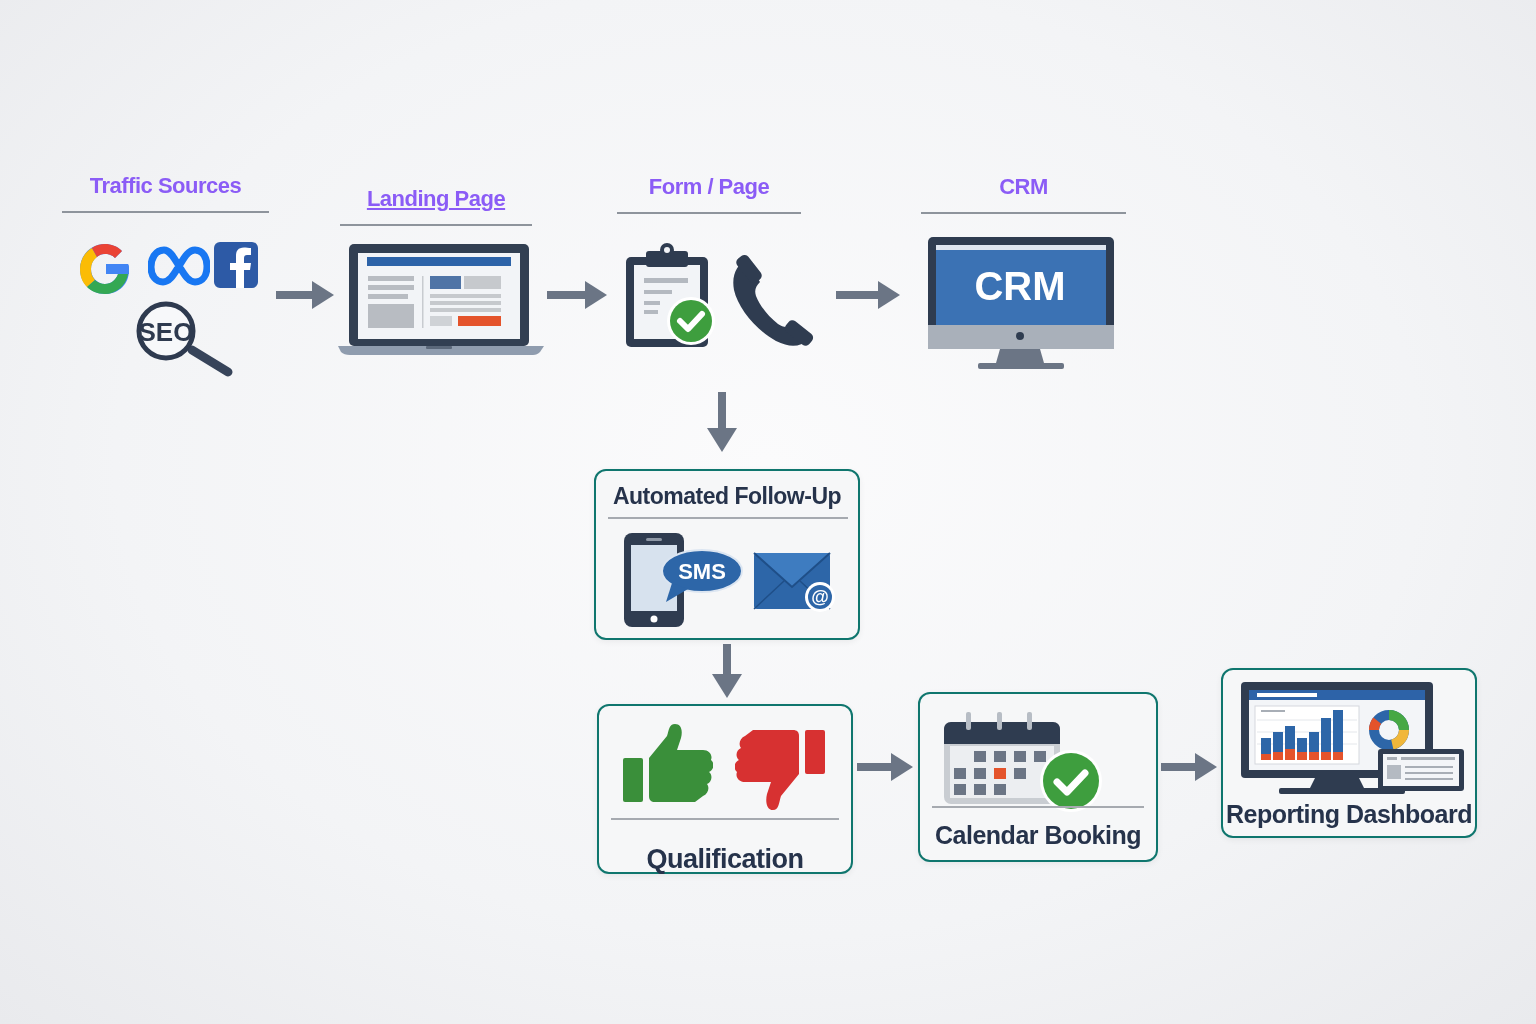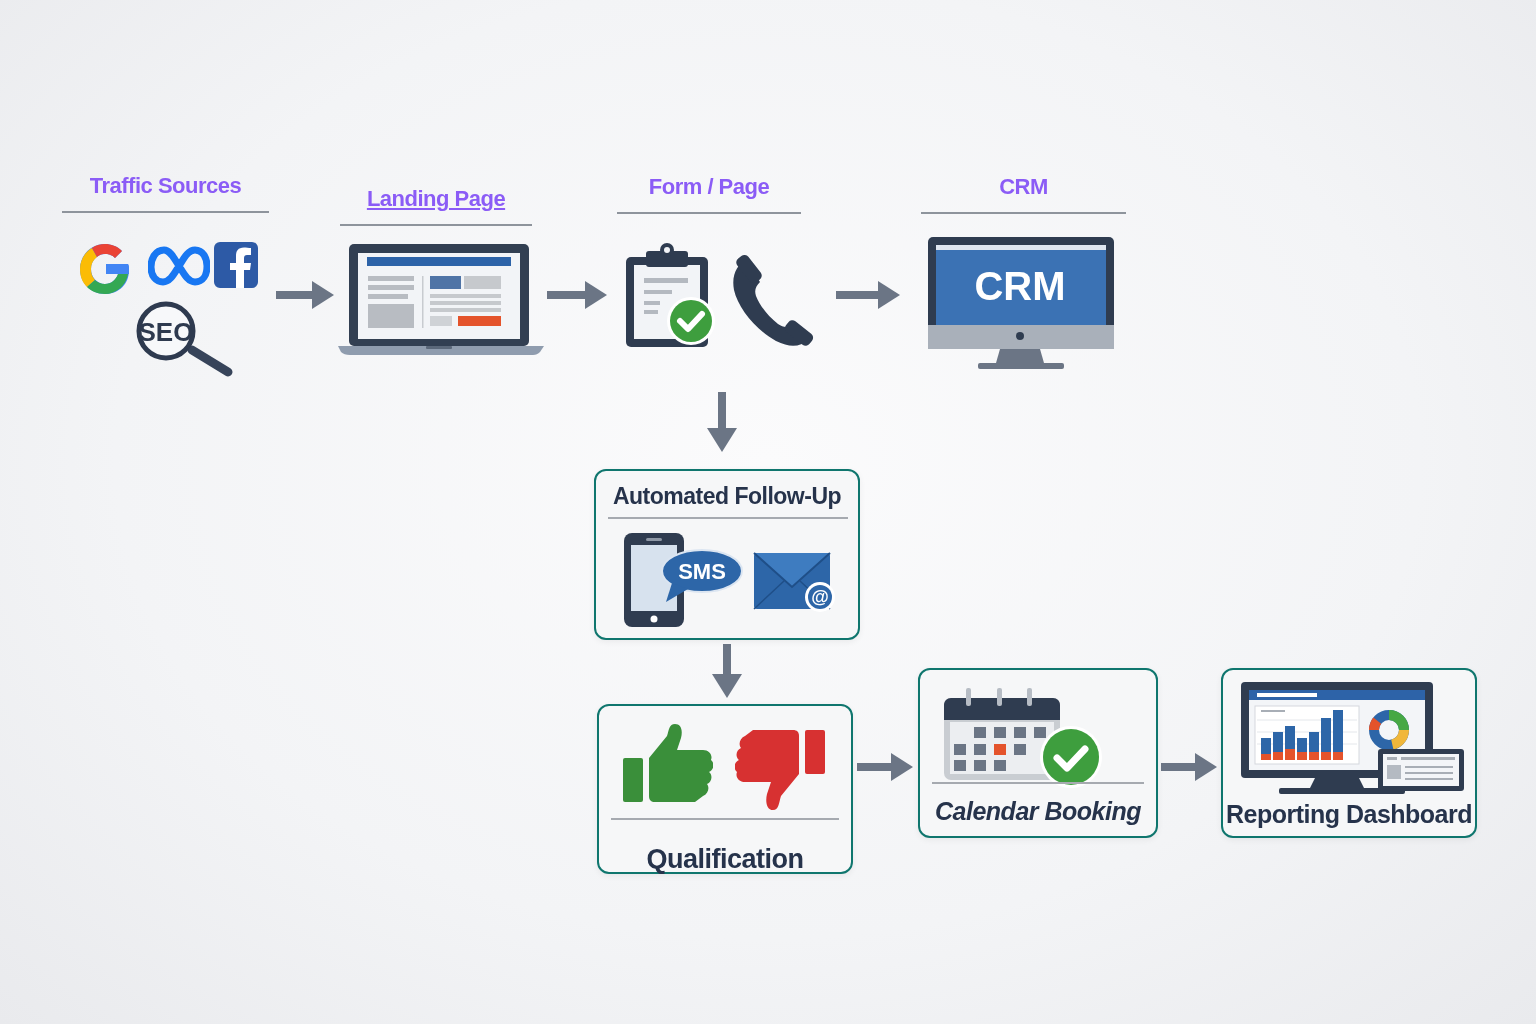--- a/index.html
+++ b/index.html
@@ -170,21 +170,21 @@
     <path d="M28 36 L46 14 C48 8 48 2 54 2 C60 2 62 8 60 16 L56 28 H82 C88 28 92 33 90 38 C94 41 93 48 88 50 C92 53 91 60 86 62 C89 66 87 72 82 74 L74 80 H34 C30 80 28 78 28 74 Z" fill="#3a8f3a"></path>
   </svg>
   <svg class="abs" style="left:136px; top:20px;" width="92" height="86" viewBox="0 0 92 86">
     <rect x="70" y="4" width="20" height="44" rx="2" fill="#d73131"></rect>
     <path d="M64 48 L46 70 C44 76 44 84 38 84 C32 84 30 76 32 68 L36 56 H10 C4 56 0 51 2 46 C-2 43 -1 36 4 34 C0 31 1 24 6 22 C3 18 5 12 10 10 L18 4 H58 C62 4 64 6 64 10 Z" fill="#d73131"></path>
   </svg>
   <div class="box-rule" style="left:12px; right:12px; top:112px;"></div>
   <div class="box-title" style="top:125px; font-size:27px;margin-top:13px;">Qualification</div>
 </div>
 
-<div class="box" style="left:918px; top:668px; width:236px; height:166px;font-style:italic;">
+<div class="box" style="left:918px; top:692px; width:236px; height:166px;">
   <svg class="abs" style="left:22px; top:16px;" width="120" height="96" viewBox="0 0 120 96">
     <rect x="2" y="12" width="116" height="82" rx="7" fill="#c9cdd2"></rect>
     <rect x="8" y="36" width="104" height="52" fill="#eceef1"></rect>
     <path d="M2 19 C2 15 5 12 9 12 H111 C115 12 118 15 118 19 V34 H2 Z" fill="#2f3c50"></path>
     <rect x="24" y="2" width="5" height="18" rx="2" fill="#b7bdc5"></rect>
     <rect x="55" y="2" width="5" height="18" rx="2" fill="#b7bdc5"></rect>
     <rect x="85" y="2" width="5" height="18" rx="2" fill="#b7bdc5"></rect>
     <g fill="#6b7585">
       <rect x="32" y="41" width="12" height="11"></rect>
         <rect x="52" y="41" width="12" height="11"></rect>

